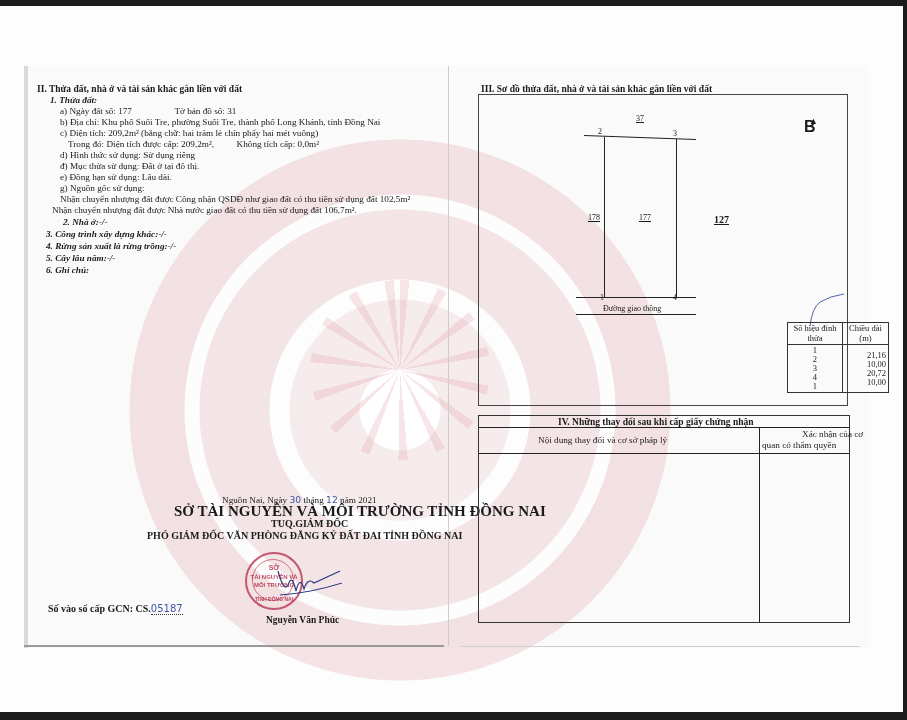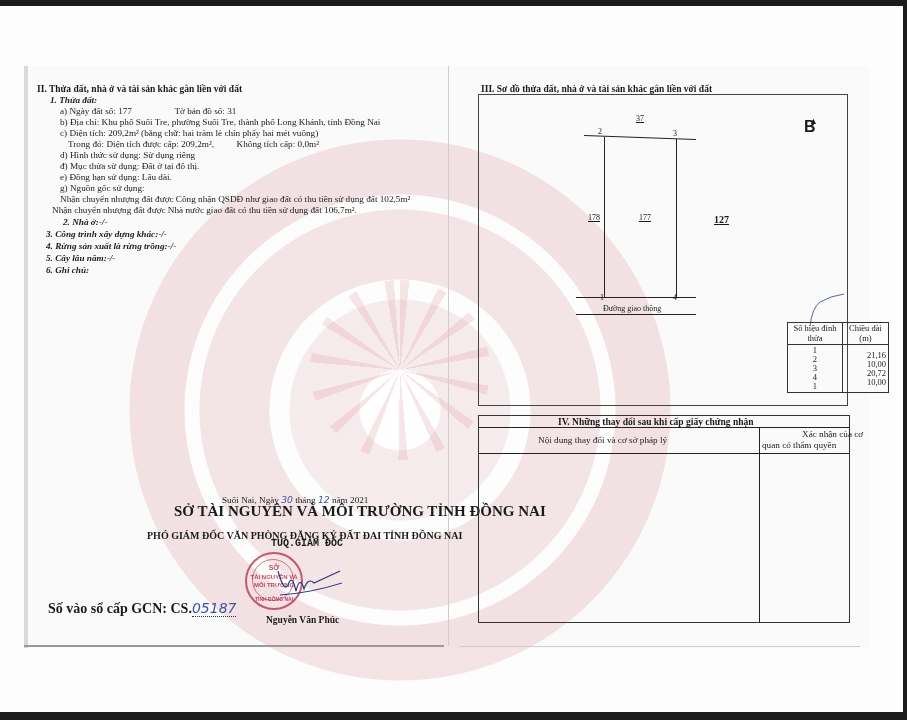--- a/index.html
+++ b/index.html
@@ -67,21 +67,21 @@
     position:absolute; left:245px; top:552px; width:54px; height:54px; border-radius:50%;
     border:2px solid rgba(180,40,70,0.75);
     color:rgba(180,40,70,0.85); font-size:6px; text-align:center;
     font-family:"Liberation Sans", sans-serif; font-weight:bold;
   }
   .stamp-inner {
     position:absolute; left:5px; top:5px; width:40px; height:40px; border-radius:50%;
     border:1px solid rgba(180,40,70,0.6);
   }
   .sig { position:absolute; left:270px; top:563px; width:100px; height:40px; }
-  .hand { font-family:"DejaVu Sans", sans-serif; color:#3f53a3; font-style:italic; }
+  .hand { font-family:"DejaVu Sans", sans-serif; color:#3f53a3; }
 </style>
 </head>
 <body>
 
 <div class="page"></div>
 <div class="sheet"></div>
 <div class="drum"></div>
 <div class="star"></div>
 <div class="sheet-edge-left"></div>
 <div class="spine"></div>
@@ -110,44 +110,44 @@
 <div class="txt" style="left:60px;top:183px;">g) Nguồn gốc sử dụng:</div>
 <div class="txt" style="left:60px;top:194px;">Nhận chuyển nhượng đất được Công nhận QSDĐ như giao đất có thu tiền sử dụng đất 102,5m²</div>
 <div class="txt" style="left:52px;top:205px;">Nhận chuyển nhượng đất được Nhà nước giao đất có thu tiền sử dụng đất 106,7m².</div>
 <div class="txt b i" style="left:46px;top:217px;margin-left:17px;">2. Nhà ở:-/-</div>
 <div class="txt b i" style="left:46px;top:229px;">3. Công trình xây dựng khác:-/-</div>
 <div class="txt b i" style="left:46px;top:241px;text-align:right;">4. Rừng sản xuất là rừng trồng:-/-</div>
 <div class="txt b i" style="left:46px;top:253px;">5. Cây lâu năm:-/-</div>
 <div class="txt b i" style="left:46px;top:265px;">6. Ghi chú:</div>
 
 <div class="txt" style="left:222px;top:494px;">
-  <span>Suối Nai, Ngày</span>
+  <span>Nguồn Nai, Ngày</span>
   <span class="hand">30</span>
   <span>tháng</span>
   <span class="hand">12</span>
   <span>năm 2021</span>
 </div>
 <div class="txt b" style="left:174px;top:506px;font-size:15px;">SỞ TÀI NGUYÊN VÀ MÔI TRƯỜNG TỈNH ĐỒNG NAI</div>
-<div class="txt b" style="left:271px;top:538px;font-size:10px;font-family:Liberation Mono, monospace;">TUQ.GIÁM ĐỐC</div>
+<div class="txt b" style="left:271px;top:518px;font-size:10px;">TUQ.GIÁM ĐỐC</div>
 <div class="txt b" style="left:147px;top:530px;font-size:10px;">PHÓ GIÁM ĐỐC VĂN PHÒNG ĐĂNG KÝ ĐẤT ĐAI TỈNH ĐỒNG NAI</div>
 
 <div class="stamp">
   <div class="stamp-inner"></div>
   <div style="position:absolute;left:0;right:0;top:10px;font-size:7px;">SỞ</div>
   <div style="position:absolute;left:0;right:0;top:20px;">TÀI NGUYÊN VÀ</div>
   <div style="position:absolute;left:0;right:0;top:28px;">MÔI TRƯỜNG</div>
   <div style="position:absolute;left:0;right:0;top:42px;font-size:5px;">TỈNH ĐỒNG NAI</div>
 </div>
 <svg class="sig" viewBox="0 0 100 40">
   <path d="M8 8 Q14 30 18 22 Q22 10 26 28 Q30 12 34 26 Q38 14 44 20 L70 8" fill="none" stroke="#2d3a80" stroke-width="1.2"></path>
   <path d="M10 32 Q40 30 72 20" fill="none" stroke="#2d3a80" stroke-width="1"></path>
 </svg>
 <div class="txt b" style="left:266px;top:615px;font-size:9.5px;">Nguyễn Văn Phúc</div>
 
-<div class="txt b" style="left:48px;top:603px;font-size:14px;">
+<div class="txt b" style="left:48px;top:603px;font-size:10px;">
   <span>Số vào sổ cấp GCN: CS.</span><span class="hand" style="border-bottom:1px dotted #333;font-weight:normal;">05187</span>
 </div>
 
 <div class="txt h2" style="left:481px;top:84px;">III. Sơ đồ thửa đất, nhà ở và tài sản khác gắn liền với đất</div>
 
 <div class="diagram-frame"></div>
 
 <div class="line" style="left:584px;top:137px;width:112px;height:1px;transform:rotate(2deg);"></div>
 <div class="line" style="left:604px;top:137px;width:1px;height:160px;"></div>
 <div class="line" style="left:676px;top:139px;width:1px;height:158px;"></div>

